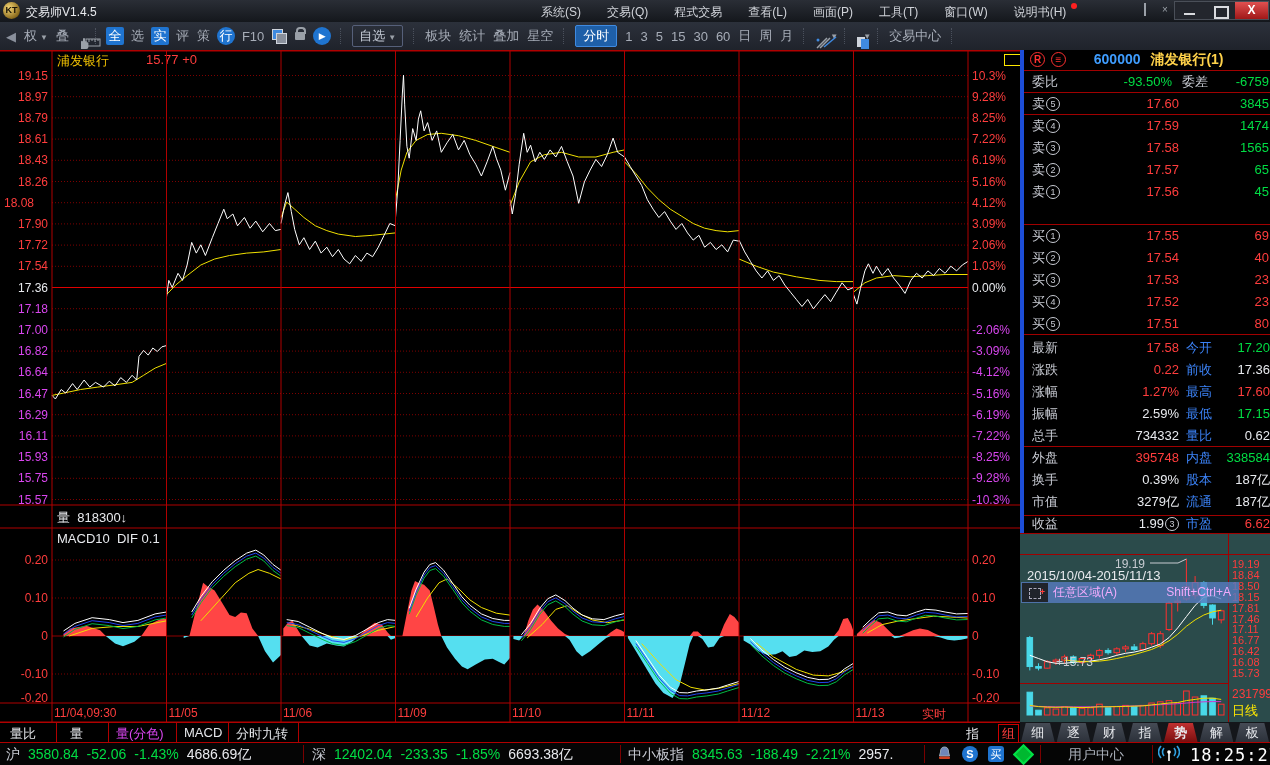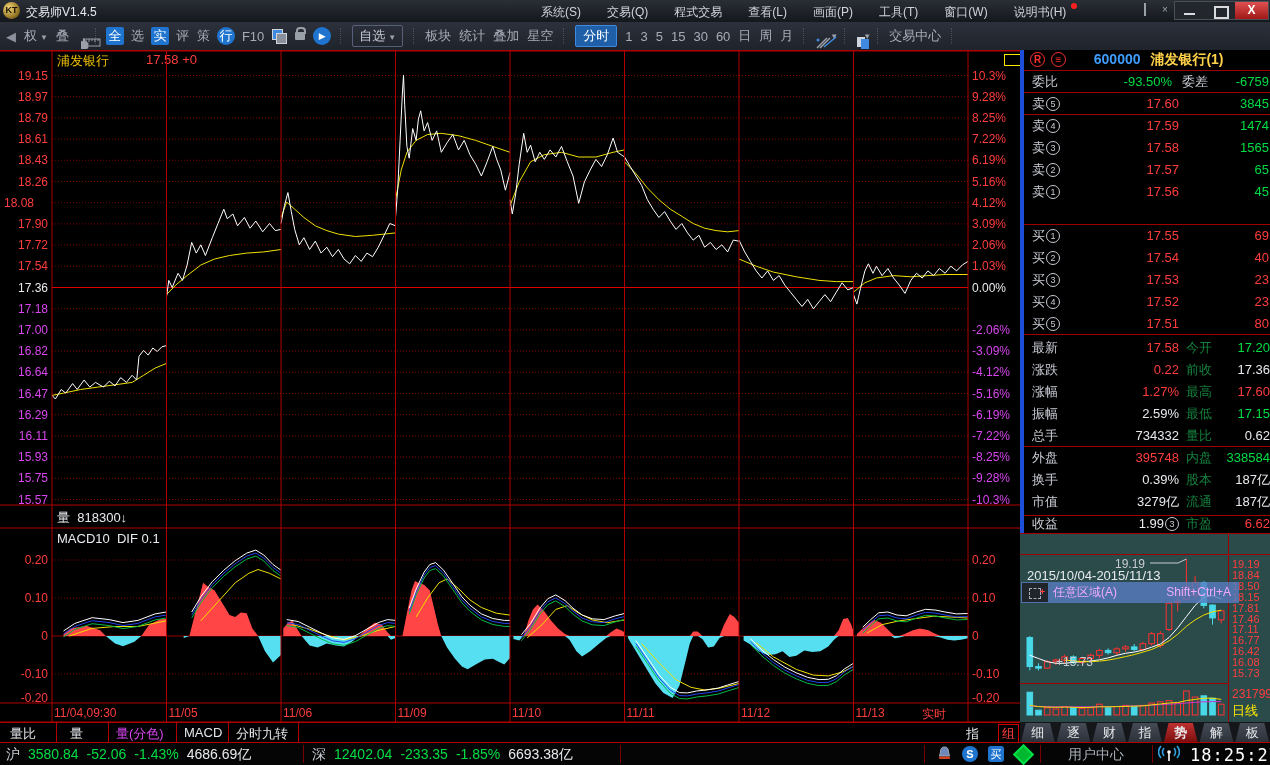--- a/index.html
+++ b/index.html
@@ -60,21 +60,21 @@
      color:#ff3030;font-size:10px;line-height:13px;text-align:center;font-weight:bold;margin-right:2px;vertical-align:1px;}
   .q-row{position:absolute;left:0;width:250px;height:22px;font-size:13px;line-height:22px;}
   .q-row .lbl{position:absolute;left:8px;color:#c9ccd4;}
   .q-row .pr{position:absolute;left:60px;width:95px;text-align:right;}
   .q-row .vol{position:absolute;right:5px;width:80px;text-align:right;}
   .cnum{display:inline-block;width:12px;height:12px;border:1px solid #c9ccd4;border-radius:50%;
      font-size:9px;line-height:12px;text-align:center;vertical-align:1px;margin-left:1px;color:#c9ccd4;}
   .d-row{position:absolute;left:0;width:250px;height:22px;font-size:13px;line-height:22px;}
   .d-row .l1{position:absolute;left:8px;color:#c9ccd4;}
   .d-row .v1{position:absolute;left:50px;width:105px;text-align:right;}
-  .d-row .l2{position:absolute;left:162px;color:#15803d;}
+  .d-row .l2{position:absolute;left:162px;color:#3b82f6;}
   .d-row .v2{position:absolute;right:4px;width:70px;text-align:right;}
   
   .mini{position:absolute;left:1020px;top:533px;width:250px;height:189px;background:#2b4b4b;}
   .mini-date{position:absolute;left:7px;top:3px;font-size:13px;color:#e8eaee;margin-top:32px;}
   .mini-hline{position:absolute;left:0;width:250px;height:1px;background:#a00000;}
   .mini-vline{position:absolute;left:208px;top:0;width:1px;height:189px;background:#a00000;}
   .mini-ax{position:absolute;left:212px;font-size:11px;line-height:11px;color:#ff3d3d;}
   .mini-note{position:absolute;font-size:12px;color:#c8ccd2;}
   .tooltip{position:absolute;left:1px;top:49px;width:218px;height:21px;background:rgba(88,124,192,0.8);
      font-size:12px;color:#f0abfc;line-height:21px;}
@@ -208,21 +208,21 @@
         </svg>
       </span>
       <span class="caret">▼</span>
       <span class="tb-sep"></span>
       <span class="tb">交易中心</span>
       <span class="tb-sep"></span>
     </div>
   <div class="topline"></div>
 
   <div class="chart-label" style="left:57px;top:52px;color:#f0c000;">浦发银行</div>
-  <div class="chart-label red" style="left:146px;top:52px;">17.58 +0</div>
+  <div class="chart-label red" style="left:146px;top:52px;">15.77 +0</div>
   <div class="pane-restore"></div>
   <div class="chart-label white" style="left:57px;top:509px;">
     <span>量</span>&nbsp;&nbsp;<span>818300↓</span>
   </div>
   <div class="chart-label white" style="left:57px;top:531px;">
     <span>MACD10</span>&nbsp;&nbsp;<span>DIF</span>&nbsp;<span>0.1</span>
   </div>
   <div id="axes">
       <div class="axl red" style="left: 4px; top: 69.5px; width: 44px; text-align: right;">19.15</div>
       <div class="axl red" style="left: 4px; top: 90.7px; width: 44px; text-align: right;">18.97</div>
@@ -656,20 +656,21 @@
       <div class="rtab">财</div>
       <div class="rtab">指</div>
       <div class="rtab active">势</div>
       <div class="rtab">解</div>
       <div class="rtab">板</div>
     </div>
 
   <div class="statusbar" id="statusbar">
       <div class="sb" style="left: 6px;"><span style="color: rgb(201, 204, 212); margin-right: 8px;">沪</span><span class="green" style="margin-right: 8px;">3580.84</span><span class="green" style="margin-right: 8px;">-52.06</span><span class="green" style="margin-right: 8px;">-1.43%</span><span class="white">4686.69亿</span></div>
       <div class="sb" style="left: 312px;"><span style="color: rgb(201, 204, 212); margin-right: 8px;">深</span><span class="green" style="margin-right: 8px;">12402.04</span><span class="green" style="margin-right: 8px;">-233.35</span><span class="green" style="margin-right: 8px;">-1.85%</span><span class="white">6693.38亿</span></div>
+      <div class="sb" style="left: 628px;"><span style="color: rgb(201, 204, 212); margin-right: 8px;">中小板指</span><span class="green" style="margin-right: 8px;">8345.63</span><span class="green" style="margin-right: 8px;">-188.49</span><span class="green" style="margin-right: 8px;">-2.21%</span><span class="white">2957.</span></div>
       <div class="sb-sep" style="left: 303px;"></div>
       <div class="sb-sep" style="left: 620px;"></div>
       <div class="sb-sep" style="left: 924px;"></div>
       <div class="sb-sep" style="left: 1040px;"></div>
       <div class="sb-sep" style="left: 1152px;"></div>
       <span class="sb" style="left: 936px; top: 2px;">
         <svg width="17" height="17" viewBox="0 0 17 17">
           <path d="M8.5 2 q4 0 4 5 l1 4 H3.5 l1-4 q0-5 4-5z" fill="#6f87b8" stroke="#9ab"></path>
           <rect x="3" y="11.5" width="11" height="2.5" rx="1" fill="#d04020"></rect>
         </svg>

